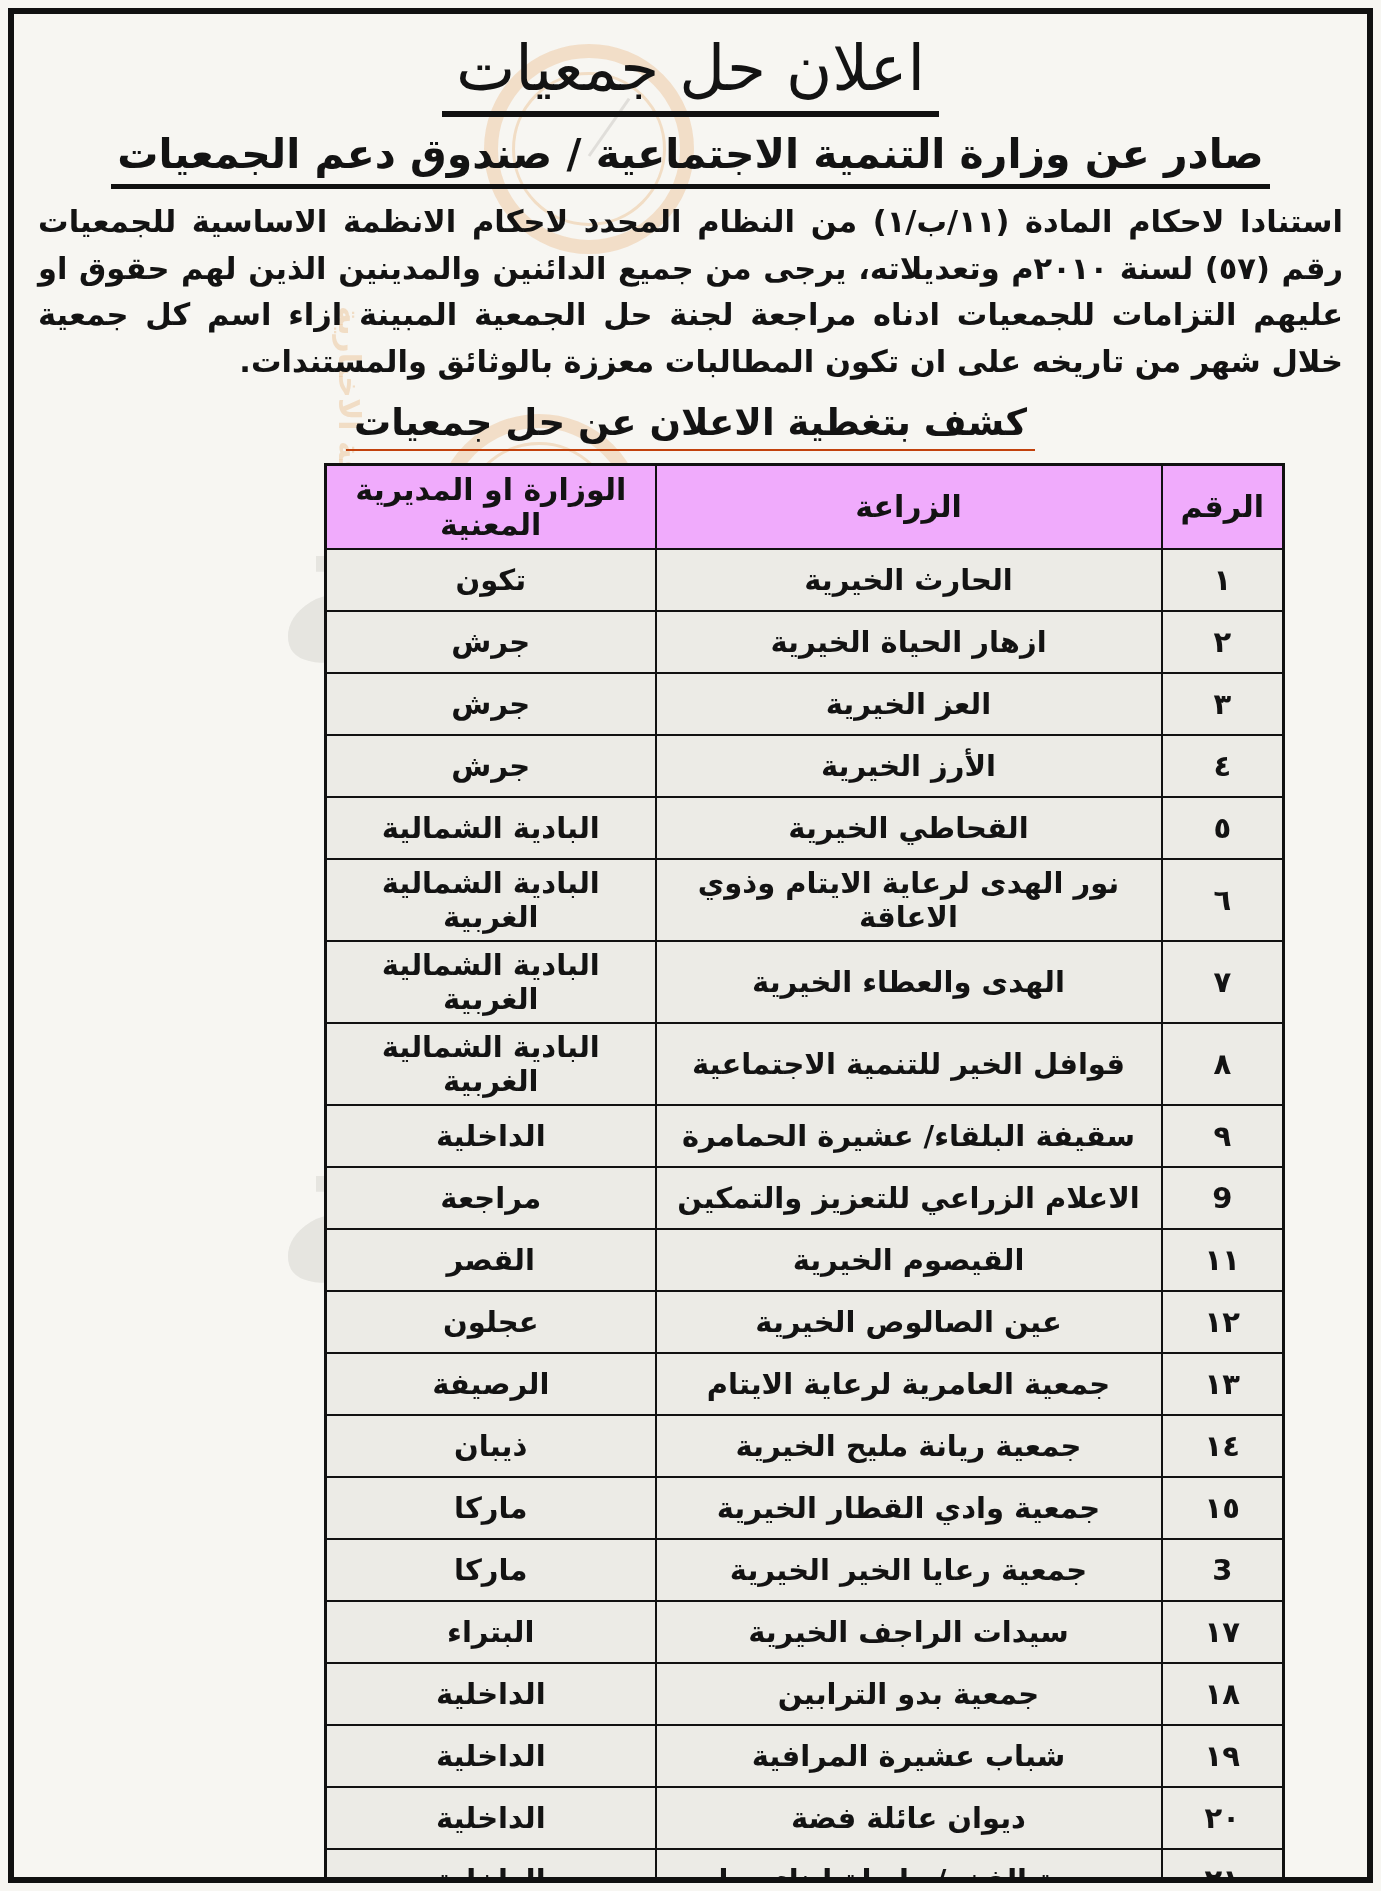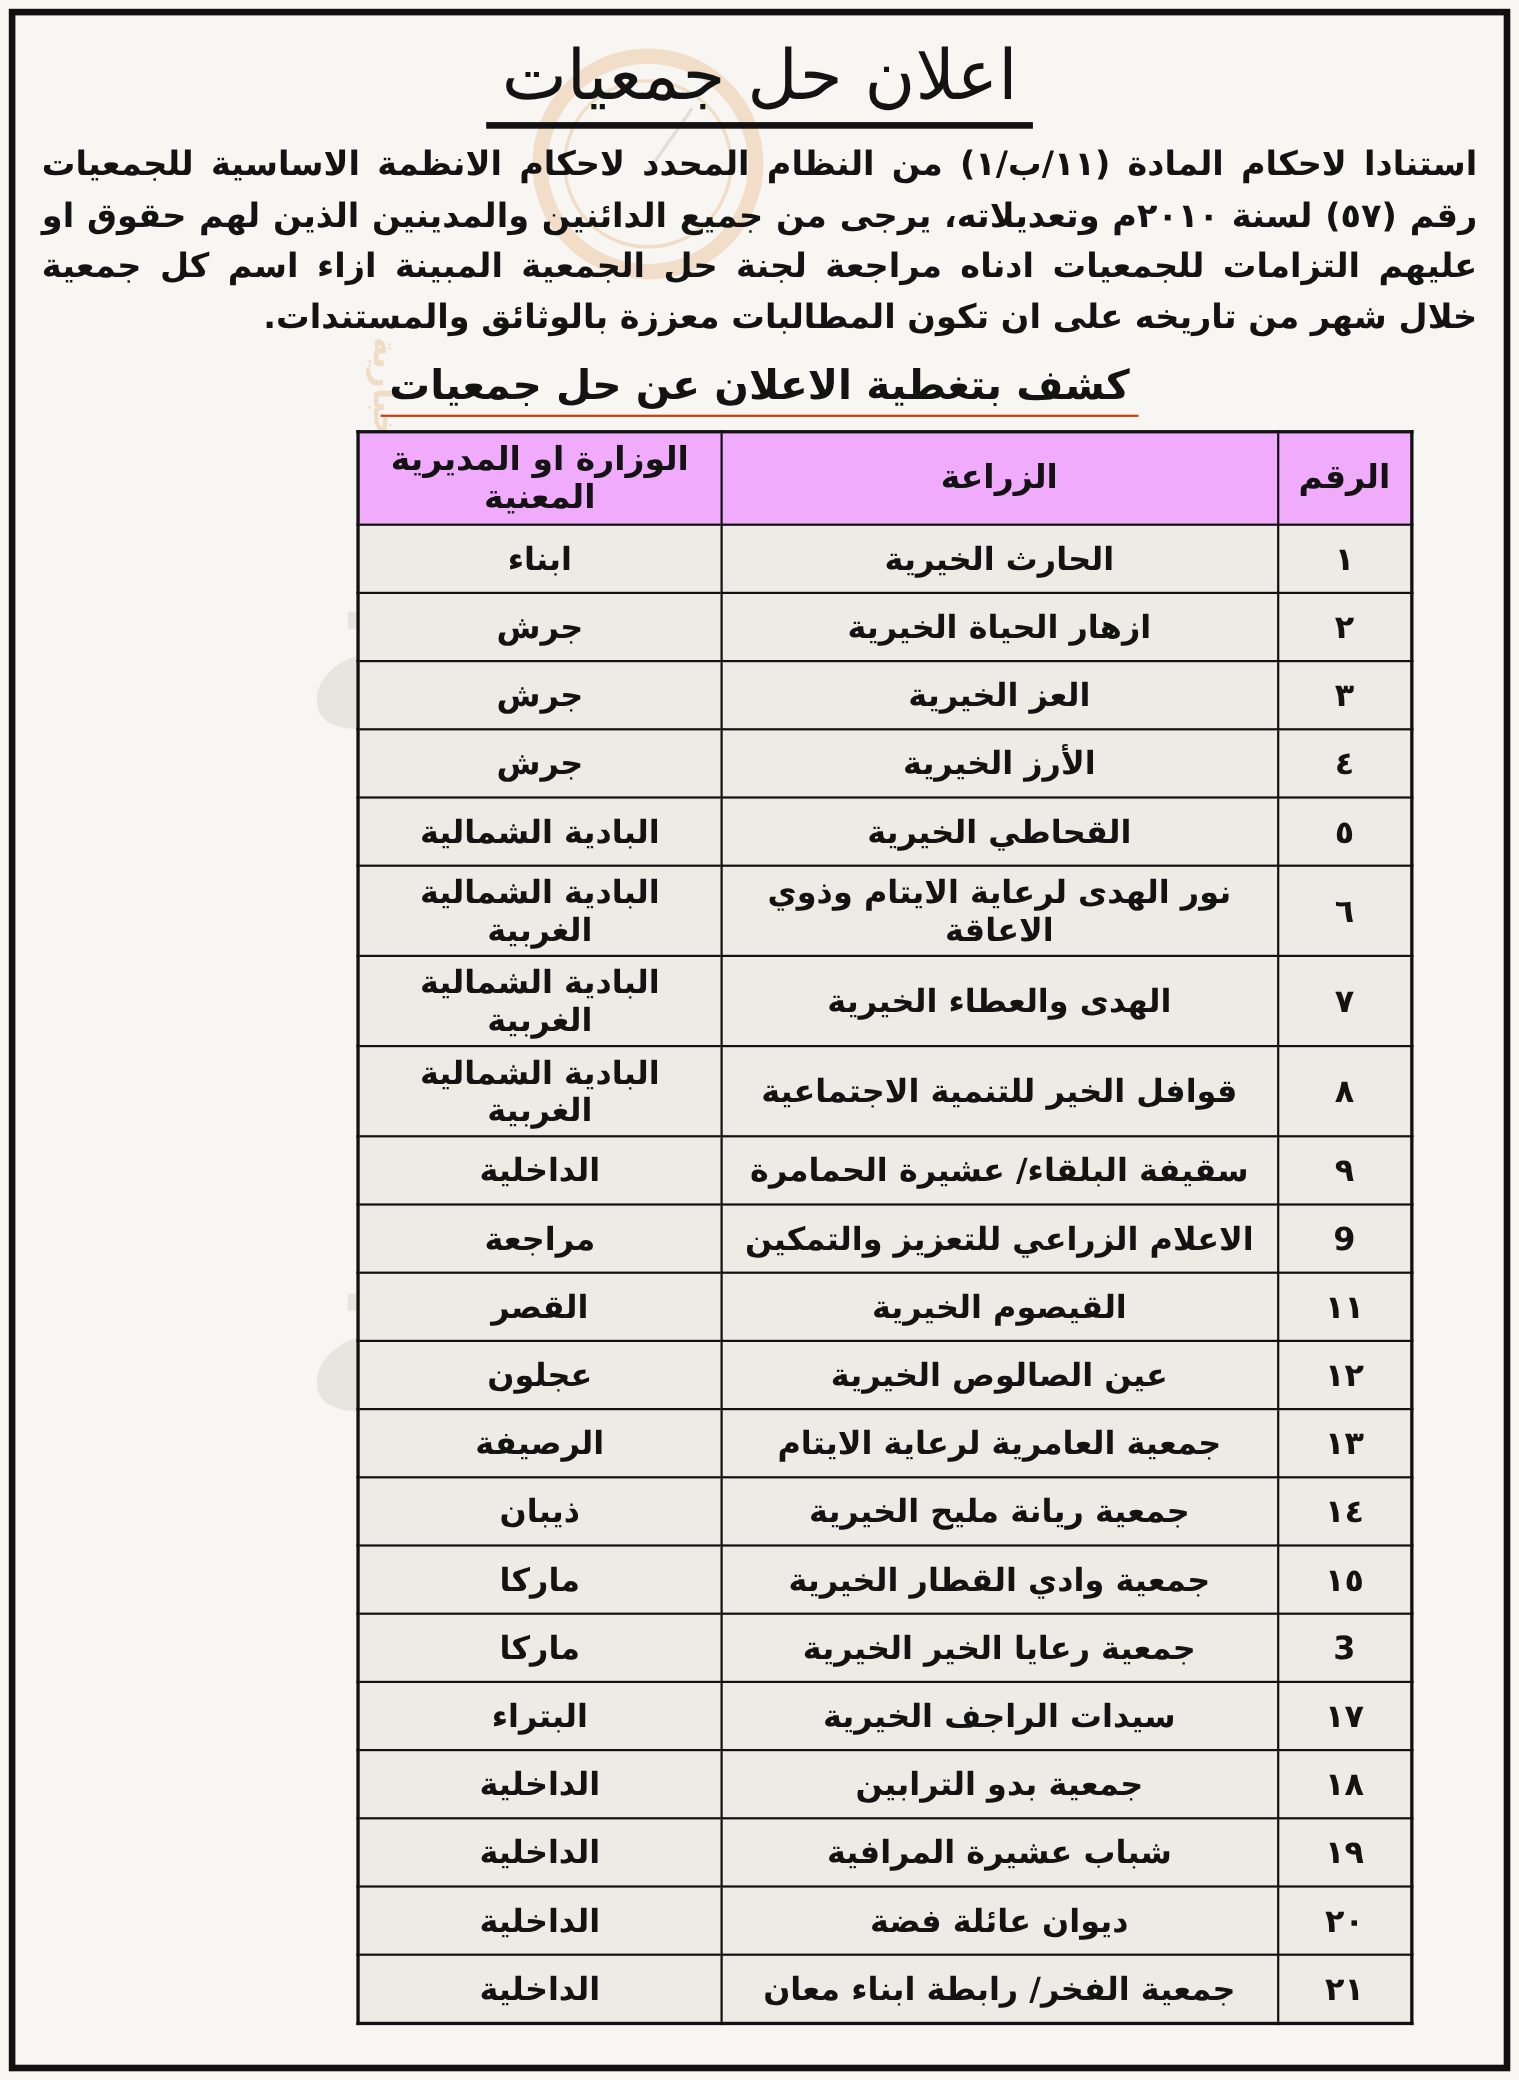--- a/index.html
+++ b/index.html
@@ -148,20 +148,23 @@
       <div class="wm-brand" style="left:180px;top:1050px;">مدار الساعة الاخبارية</div>
       <div class="wm-brand" style="left:620px;top:1500px;">مدار الساعة الاخبارية</div>
     </div>
 
     <div class="content">
 
       <div class="title-wrap">
         <h1 class="page-title">اعلان حل جمعيات</h1>
       </div>
 
+      <div class="subtitle-wrap">
+        <h2 class="page-subtitle">صادر عن وزارة التنمية الاجتماعية / صندوق دعم الجمعيات</h2>
+      </div>
 
       <p class="intro">استنادا لاحكام المادة (١١/ب/١) من النظام المحدد لاحكام الانظمة الاساسية للجمعيات رقم (٥٧) لسنة ٢٠١٠م وتعديلاته، يرجى من جميع الدائنين والمدينين الذين لهم حقوق او عليهم التزامات للجمعيات ادناه مراجعة لجنة حل الجمعية المبينة ازاء اسم كل جمعية خلال شهر من تاريخه على ان تكون المطالبات معززة بالوثائق والمستندات.</p>
 
       <div class="section-wrap">
         <h3 class="section-heading">كشف بتغطية الاعلان عن حل جمعيات</h3>
       </div>
 
       <table class="assoc">
         <colgroup>
           <col class="c-num">
@@ -172,21 +175,21 @@
           <tr>
             <th>الرقم</th>
             <th>الزراعة</th>
             <th>الوزارة او المديرية المعنية</th>
           </tr>
         </thead>
         <tbody>
   <tr>
     <td>١</td>
     <td>الحارث الخيرية</td>
-    <td>ابناء</td>
+    <td>تكون</td>
   </tr>
 
   <tr>
     <td>٢</td>
     <td>ازهار الحياة الخيرية</td>
     <td>جرش</td>
   </tr>
 
   <tr>
     <td>٣</td>

